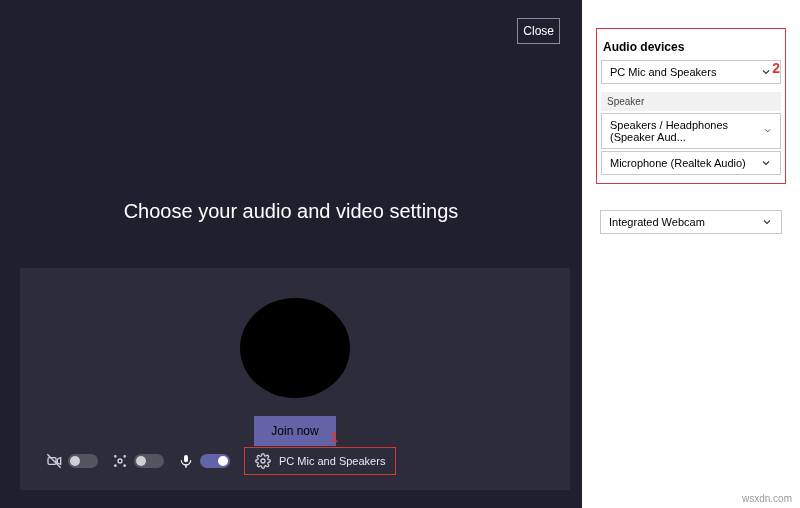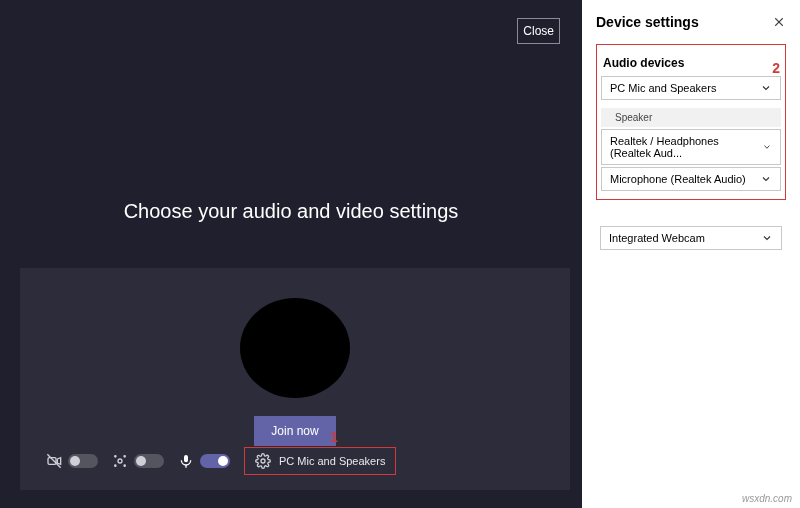--- a/index.html
+++ b/index.html
@@ -3,44 +3,44 @@
 <meta charset="utf-8">
 <style>
   * { box-sizing: border-box; margin: 0; padding: 0; }
   html, body { width: 800px; height: 508px; font-family: "Segoe UI", Arial, sans-serif; overflow: hidden; }
   .root { display: flex; width: 800px; height: 508px; background: #1f1f2e; }
   .left { flex: 1; background: #1f1f2e; position: relative; display: flex; flex-direction: column; align-items: center; }
   .close-btn { position: absolute; top: 18px; right: 22px; background: transparent; color: #fff; border: 1px solid #8a8a99; padding: 5px 5px; font-size: 12px; cursor: pointer; }
   .title { color: #fff; font-weight: 300; font-size: 20px; margin-top: 200px; text-align: right; }
   .video-panel { position: absolute; left: 20px; right: 12px; bottom: 18px; height: 222px; background: #2c2c3a; }
   .avatar { position: absolute; width: 110px; height: 100px; background:#000; border-radius:50%; left: 50%; transform: translateX(-50%); top: 30px; }
-  .join-btn { position: absolute; width: 82px; height: 30px; background: #6264a7; color:#ffffff; border:none; font-size:12px; left:50%; transform:translateX(-50%); top:148px; cursor:pointer; }
+  .join-btn { position: absolute; width: 82px; height: 30px; background: #6264a7; color:#000000; border:none; font-size:12px; left:50%; transform:translateX(-50%); top:148px; cursor:pointer; }
   .controls { position:absolute; bottom: 14px; left: 0; right: 0; display:flex; align-items:center; gap: 14px; padding: 0 26px; height: 30px;}
   .ctrl { display:flex; align-items:center; gap:6px; }
   .icon { width:16px; height:16px; display:inline-flex; align-items:center; justify-content:center; color:#cfcfd8;}
   .icon svg { width:16px; height:16px; }
   .toggle { width:30px; height:14px; border-radius:7px; background:#55555f; position:relative; cursor:pointer; }
   .toggle::after { content:""; position:absolute; width:10px; height:10px; background:#cfcfd8; border-radius:50%; top:2px; left:2px; }
   .toggle.on { background:#6264a7; }
   .toggle.on::after { left:18px; background:#fff; }
   .device-pill { display:flex; align-items:center; gap:8px; color:#e8e8ef; font-size:11px; padding:5px 10px; border:1.5px solid #d23a3a; cursor:pointer; }
   .annot { position:absolute; color:#d23a3a; font-size:14px; font-weight:600; }
   .annot-1 { bottom: 45px; left: 310px; }
   .right { width:218px; background:#fff; position:relative; padding: 14px 14px 0 14px; }
   .right-header { display:flex; justify-content:space-between; align-items:center; margin-bottom:10px;}
   .right-title { font-size:14px; font-weight:700; }
   .close-x { width:14px; height:14px; display:flex; align-items:center; justify-content:center; cursor:pointer; color:#444;}
   .annot-2 { position:absolute; color:#d23a3a; font-weight:600; font-size: 14px; top: 60px; right: 20px; }
   .red-box { border:1.5px solid #d23a3a; padding: 3px 4px 8px 4px; margin-top: 14px;}
   .section-label-strong { font-size:12px; font-weight:700; margin: 8px 2px 6px 2px; }
-  .section-label-sub { font-size:10px; color:#444; background:#f1f1f1; padding:4px 14px; margin-top:8px; }
+  .section-label-sub { font-size:10px; color:#444; background:#f1f1f1; padding:4px 6px; margin-top:8px; }
   .dropdown { display:flex; justify-content:space-between; align-items:center; border:1px solid #c8c8c8; background:#fff; padding:5px 8px; font-size:11px; cursor:pointer; margin-top:2px;}
   .chev { width:12px; height:12px; display:flex; align-items:center; justify-content:center; color:#333;}
   .camera-block { margin-top: 26px; padding: 0 4px;}
-  .watermark { position:absolute; bottom:4px; right:8px; font-size:10px; color:#999;font-style:italic; }
+  .watermark { position:absolute; bottom:4px; right:8px; font-size:10px; color:#999; }
 </style>
 </head>
 <body>
 
 <div class="root">
   <div class="left">
     <button class="close-btn">Close</button>
     <div class="title">Choose your audio and video settings</div>
 
     <div class="video-panel">
@@ -90,46 +90,37 @@
                 <path d="M19.4 15a1.7 1.7 0 0 0 .3 1.8l.1.1a2 2 0 1 1-2.8 2.8l-.1-.1a1.7 1.7 0 0 0-1.8-.3 1.7 1.7 0 0 0-1 1.5V21a2 2 0 0 1-4 0v-.1a1.7 1.7 0 0 0-1-1.5 1.7 1.7 0 0 0-1.8.3l-.1.1a2 2 0 1 1-2.8-2.8l.1-.1a1.7 1.7 0 0 0 .3-1.8 1.7 1.7 0 0 0-1.5-1H3a2 2 0 0 1 0-4h.1a1.7 1.7 0 0 0 1.5-1 1.7 1.7 0 0 0-.3-1.8l-.1-.1a2 2 0 1 1 2.8-2.8l.1.1a1.7 1.7 0 0 0 1.8.3h0a1.7 1.7 0 0 0 1-1.5V3a2 2 0 0 1 4 0v.1a1.7 1.7 0 0 0 1 1.5h0a1.7 1.7 0 0 0 1.8-.3l.1-.1a2 2 0 1 1 2.8 2.8l-.1.1a1.7 1.7 0 0 0-.3 1.8v0a1.7 1.7 0 0 0 1.5 1H21a2 2 0 0 1 0 4h-.1a1.7 1.7 0 0 0-1.5 1z"></path>
               </svg>
           </span>
           <span>PC Mic and Speakers</span>
         </div>
       </div>
     </div>
   </div>
 
   <div class="right">
-    <div class="right-header">
-      <div class="right-title">Device settings</div>
-      <div class="close-x">
-        <svg viewBox="0 0 16 16" width="12" height="12" stroke="currentColor" stroke-width="1.5">
-            <line x1="3" y1="3" x2="13" y2="13"></line>
-            <line x1="13" y1="3" x2="3" y2="13"></line>
-          </svg>
-      </div>
-    </div>
 
     <div class="annot-2">2</div>
 
     <div class="red-box">
       <div class="section-label-strong">Audio devices</div>
       <div class="dropdown">
         <span>PC Mic and Speakers</span>
         <span class="chev">
             <svg viewBox="0 0 16 16" stroke="currentColor" fill="none" stroke-width="1.5">
               <polyline points="4,6 8,10 12,6"></polyline>
             </svg>
           </span>
       </div>
 
       <div class="section-label-sub">Speaker</div>
       <div class="dropdown">
-        <span>Realtek / Headphones (Realtek Aud...</span>
+        <span>Speakers / Headphones (Speaker Aud...</span>
         <span class="chev">
             <svg viewBox="0 0 16 16" stroke="currentColor" fill="none" stroke-width="1.5">
               <polyline points="4,6 8,10 12,6"></polyline>
             </svg>
           </span>
       </div>
 
       <div class="dropdown">
         <span>Microphone (Realtek Audio)</span>
         <span class="chev">

